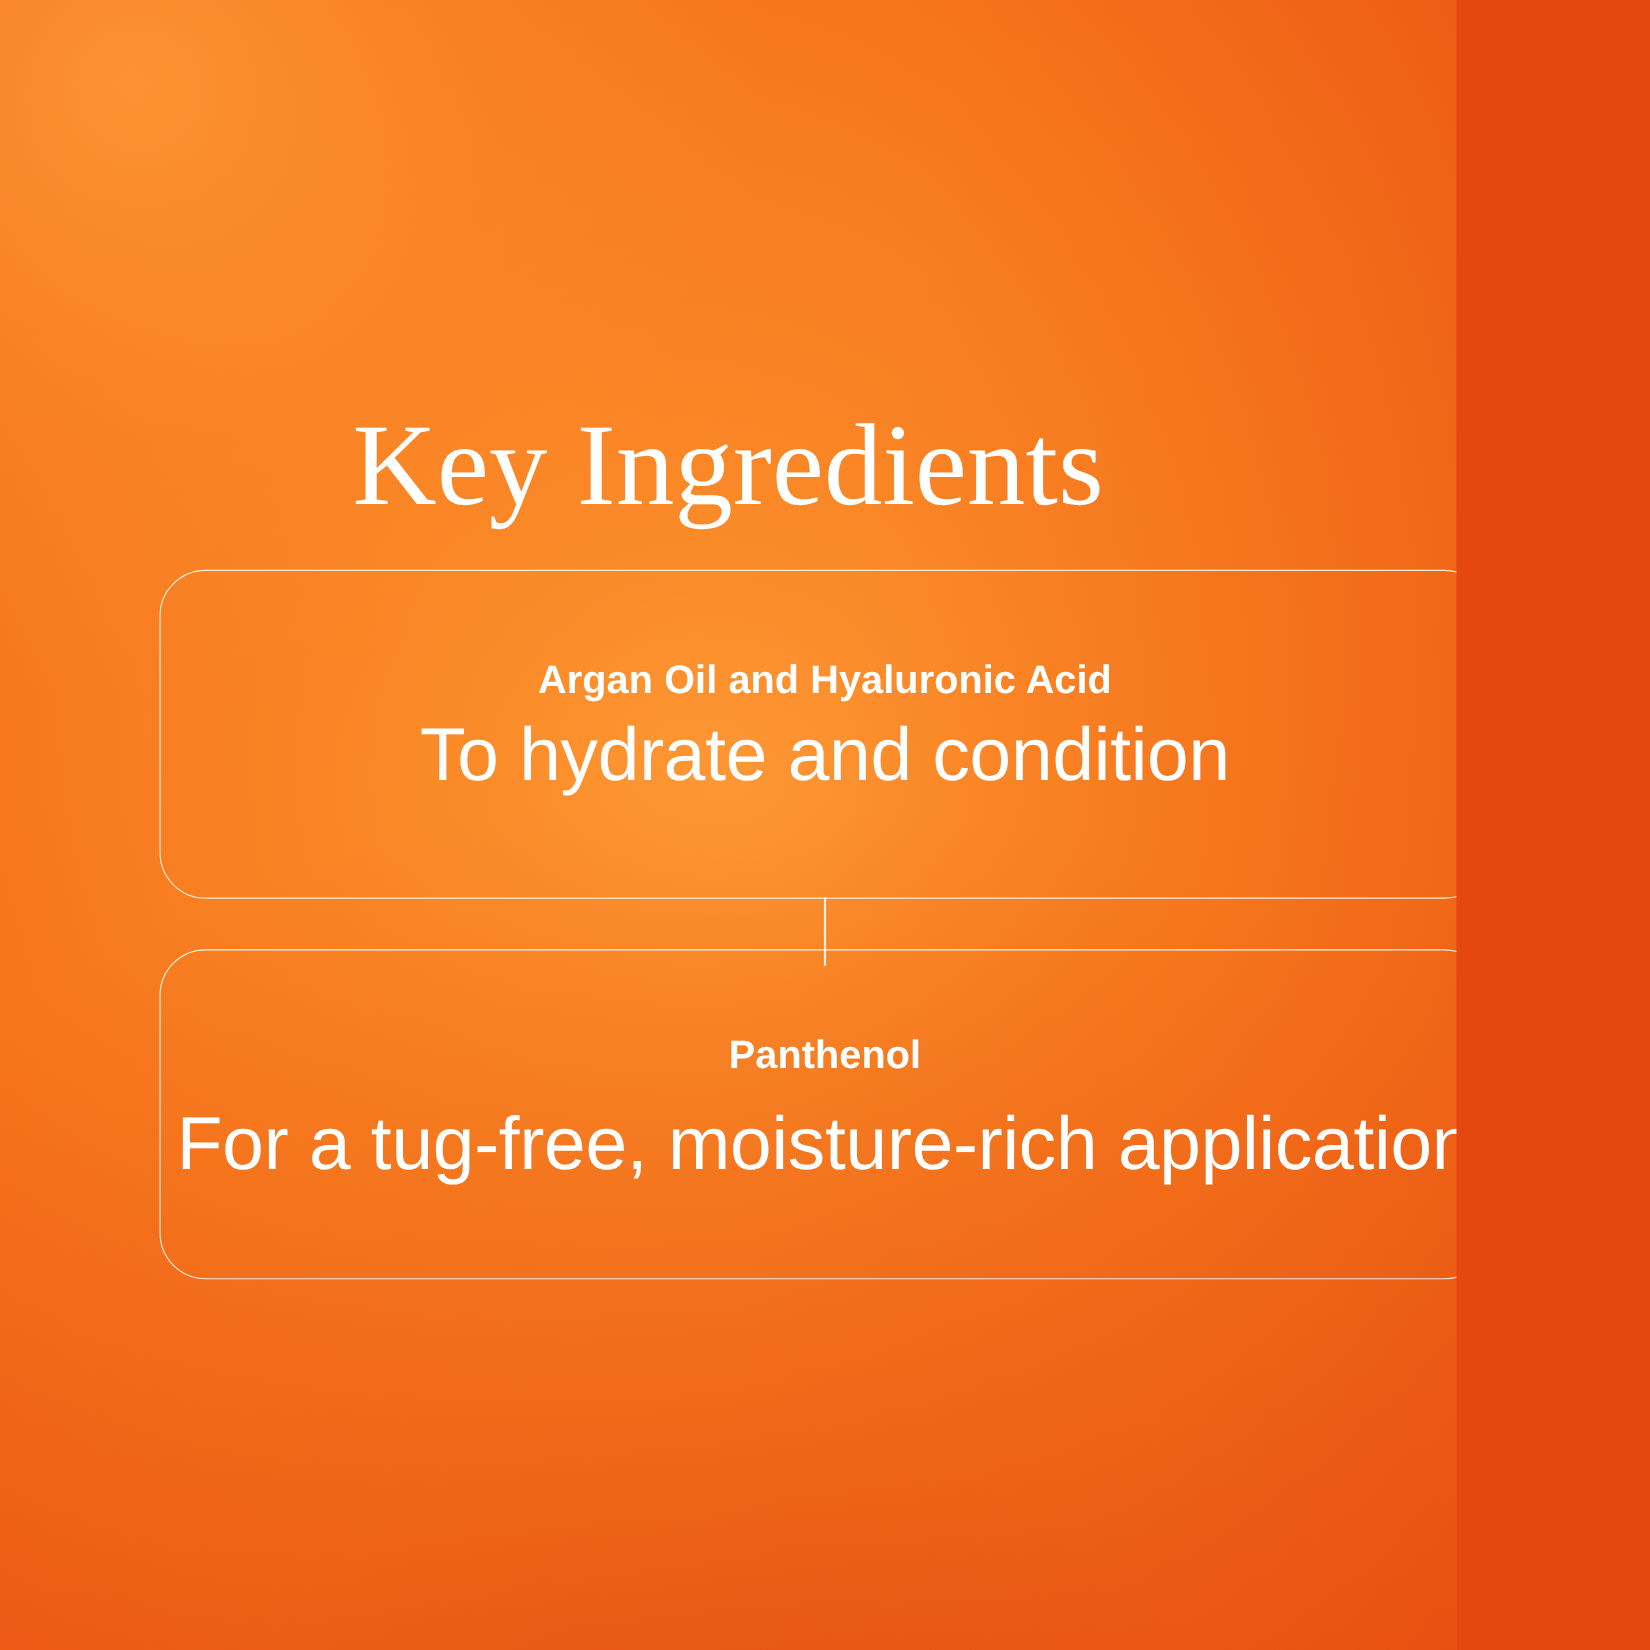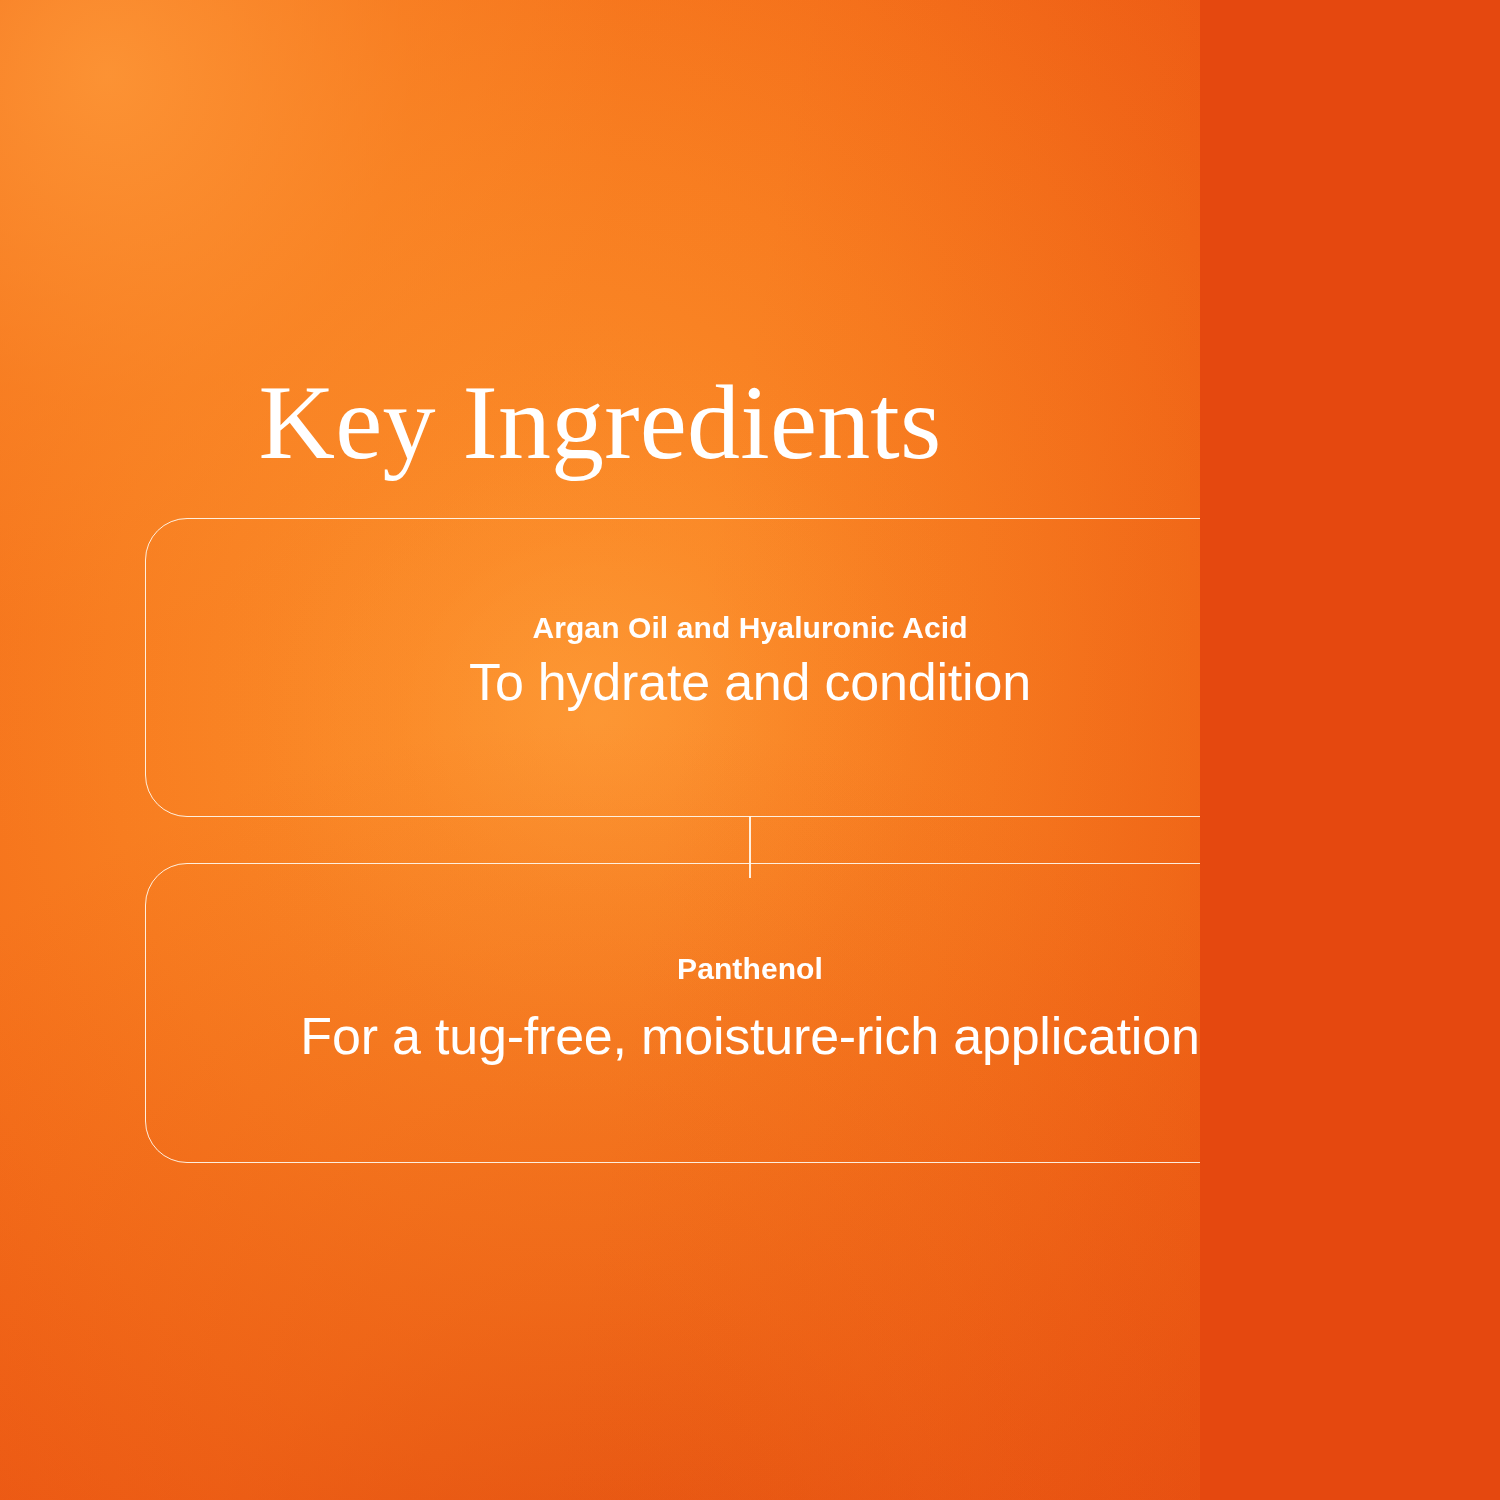--- a/index.html
+++ b/index.html
@@ -4,21 +4,21 @@
 <title>Key Ingredients</title>
 <style>
   html, body {
     margin: 0;
     padding: 0;
     background: #E5480F;
   }
 
   #stage {
     position: relative;
-    width: 1200px;
+    width: 1324px;
     height: 1500px;
     overflow: hidden;
     font-family: "Liberation Sans", sans-serif;
     background-color: #EC5614;
   }
 
   
   .bg-layer {
     position: absolute;
     inset: 0;
@@ -111,30 +111,30 @@
     text-align: center;
     transform: translateY(-6px);
   }
   #card-panthenol .card-inner {
     transform: translateY(-4px);
   }
 
   .card-title {
     font-family: "Liberation Sans", sans-serif;
     font-weight: 700;
-    font-size: 30px;
+    font-size: 36px;
     line-height: 1.18;
     color: #FFFFFF;
     letter-spacing: 0.1px;
     margin: 0;
   }
   .card-subtitle {
     font-family: "Liberation Sans", sans-serif;
     font-weight: 400;
-    font-size: 52px;
+    font-size: 68px;
     line-height: 1.18;
     color: #FFFFFF;
     letter-spacing: -0.2px;
     margin: 6px 0 0 0;
   }
   #card-panthenol .card-subtitle {
     margin-top: 20px;
   }
 
   

